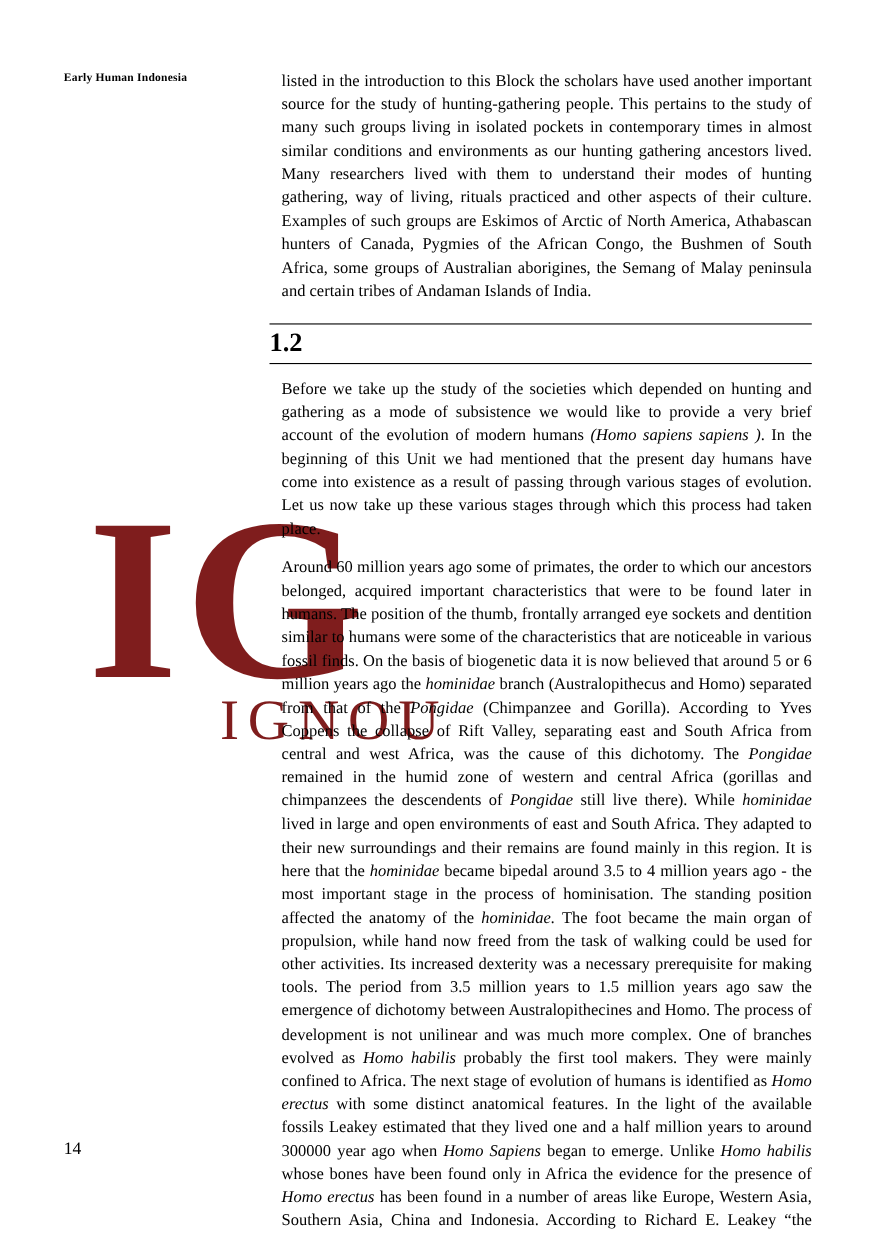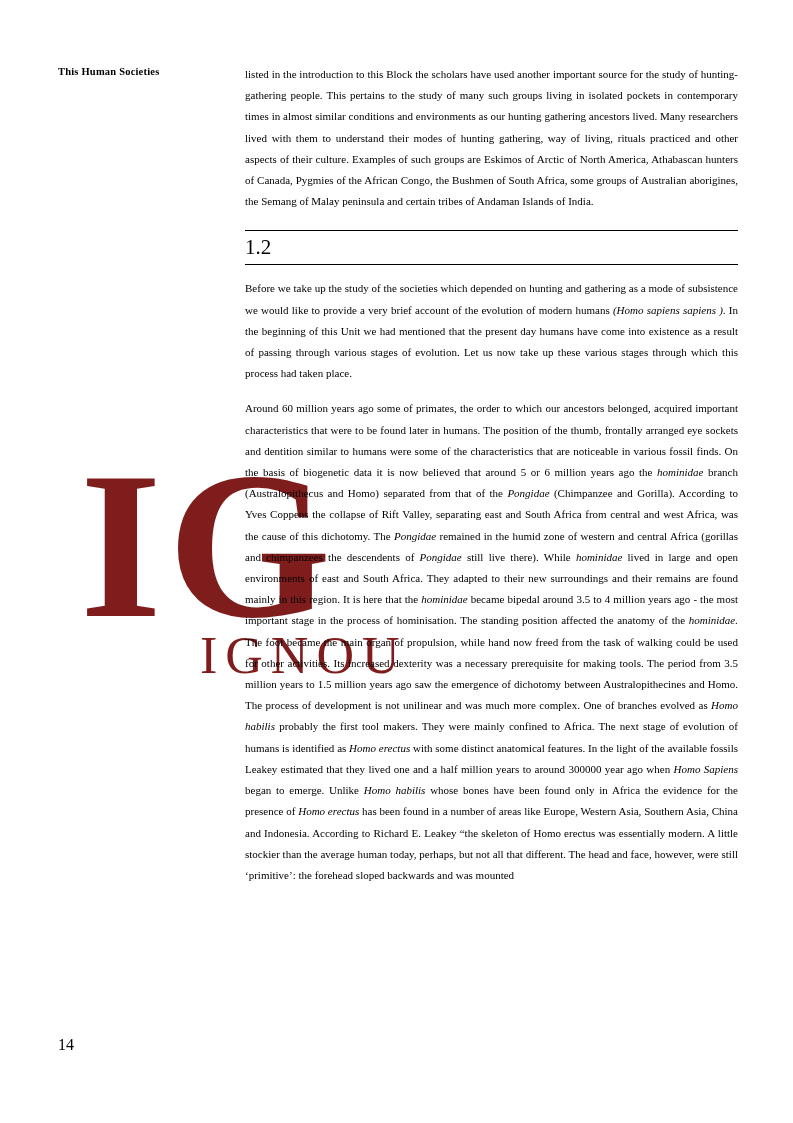--- a/index.html
+++ b/index.html
@@ -74,24 +74,24 @@
 
   .content {
     position: absolute;
     left: 245px;
     top: 64px;
     width: 493px;
     z-index: 1;
   }
 
   p.body-text {
-    margin: 0 0 0 0;
+    margin: 0 0 0 11px;
     text-align: justify;
     text-justify: inter-word;
-    font-size: 11px;
+    font-size: 15px;
     line-height: 21.2px;
     font-family: "Liberation Serif", serif;
   }
   p.body-text + p.body-text {
     margin-top: 14px;
   }
 
   .heading-block {
     margin: 18px 0 13px 0;
     position: relative;
@@ -100,22 +100,22 @@
     border-top: 1.4px solid #000;
     width: 100%;
     height: 0;
   }
   .heading-row {
     display: flex;
     align-items: baseline;
     padding: 4px 0 4px 0;
   }
   .heading-num {
-    font-size: 21px;
-    font-weight: normal;
+    font-size: 24px;
+    font-weight: bold;
     font-family: "Liberation Serif", serif;
     width: 52px;
     flex: 0 0 52px;
   }
   .heading-title {
     font-size: 18.5px;
     font-weight: bold;
     font-family: "Liberation Serif", serif;
     letter-spacing: 0.2px;
   }
@@ -125,21 +125,21 @@
 </head>
 <body>
 
 <div class="page">
 
   <div class="watermark">
     <span>IG</span>
     <span class="wm-sub">IGNOU</span>
   </div>
 
-  <div class="running-head">This Human Societies</div>
+  <div class="running-head">Early Human Indonesia</div>
 
   <div class="folio">14</div>
 
   <div class="content">
 
     <p class="body-text">listed in the introduction to this Block the scholars have used another important source for the study of hunting-gathering people.  This pertains to the study of many such groups living in isolated pockets in contemporary times in almost similar conditions and environments as our hunting gathering ancestors lived.  Many researchers lived with them to understand their modes of hunting gathering, way of living, rituals practiced and other aspects of their culture.  Examples of such groups are Eskimos of Arctic of North America, Athabascan hunters of Canada, Pygmies of the African Congo, the Bushmen of South Africa, some groups of Australian aborigines, the Semang of Malay peninsula and certain tribes of Andaman Islands of India.</p>
 
     <div class="heading-block">
       <div class="rule"></div>
       <div class="heading-row">

